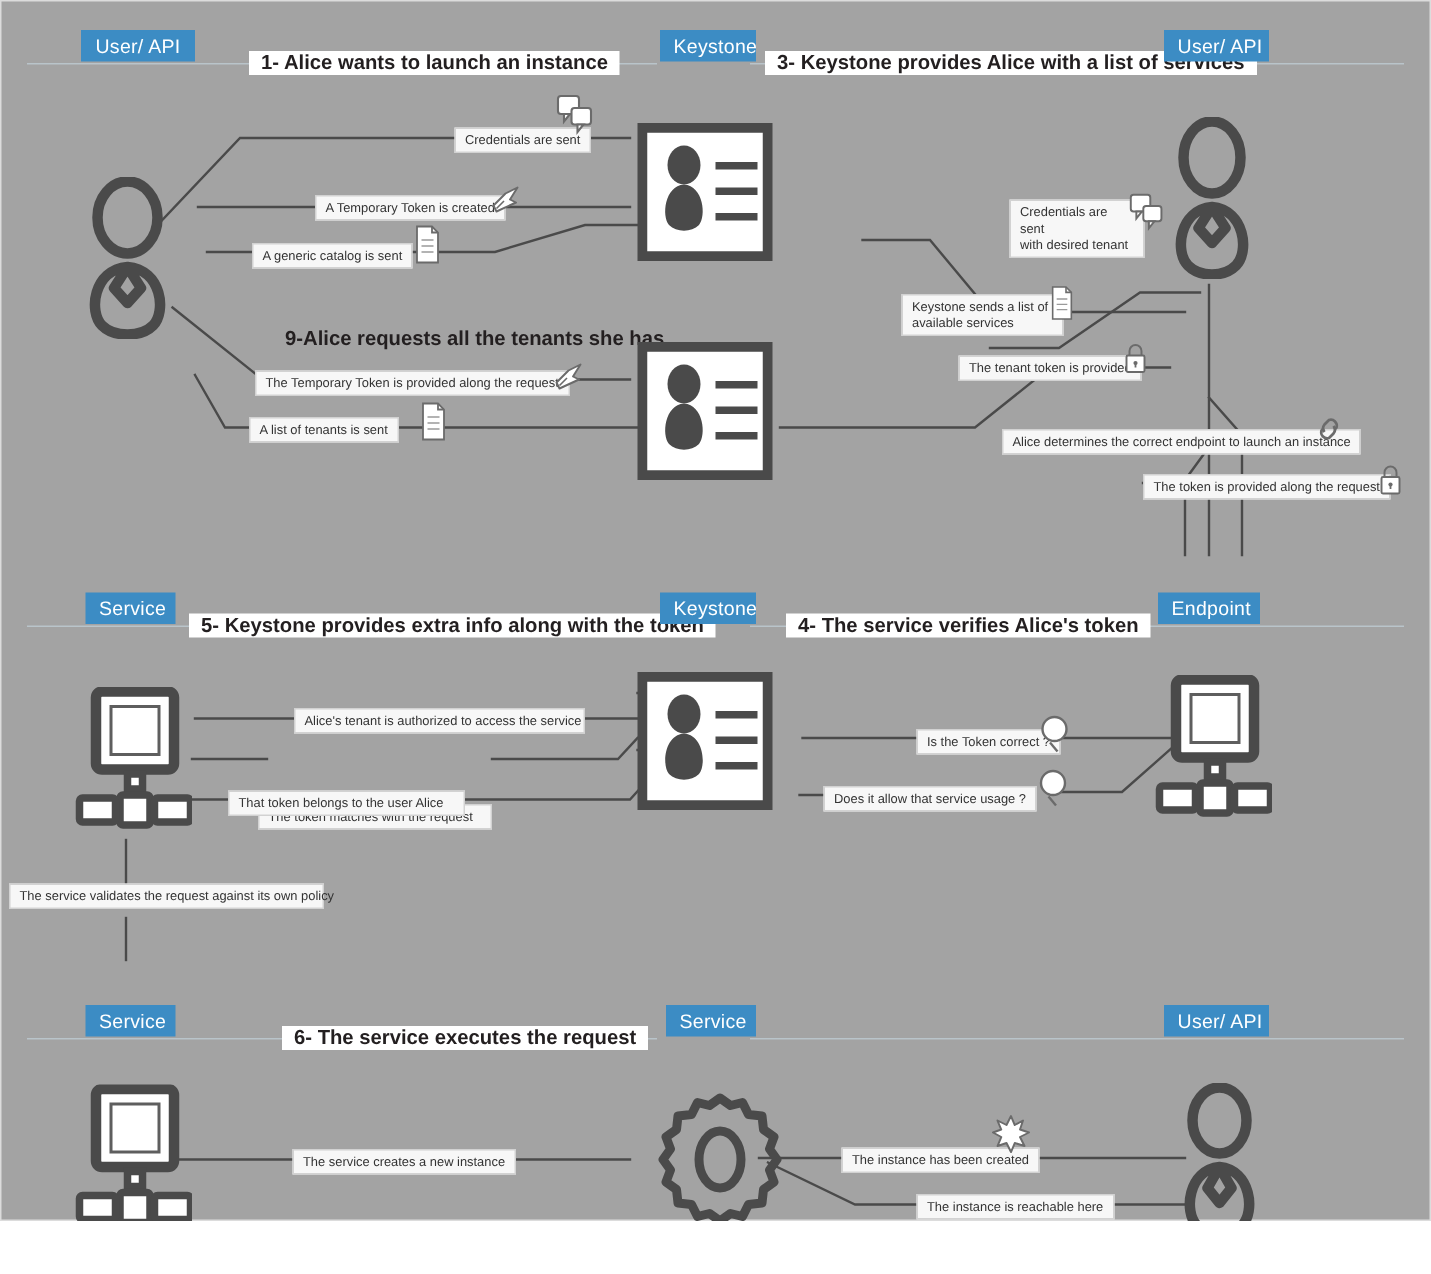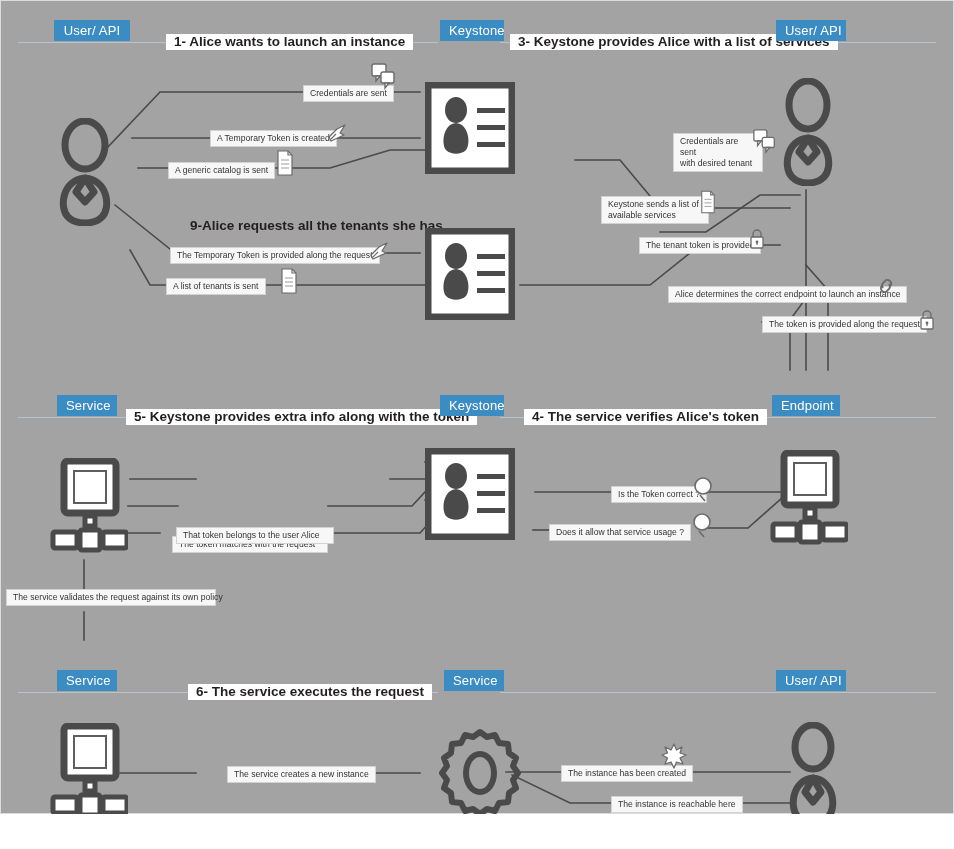--- a/index.html
+++ b/index.html
@@ -293,22 +293,23 @@
     <svg viewBox="0 0 78 104" width="78" height="104">
       <rect x="14" y="3" width="52" height="52" rx="4" fill="#fff" stroke="#4a4a4a" stroke-width="7"></rect>
       <rect x="24" y="13" width="32" height="32" fill="#fff" stroke="#5e5e5e" stroke-width="2"></rect>
       <rect x="35" y="58" width="10" height="10" fill="#fff" stroke="#4a4a4a" stroke-width="5"></rect>
       <rect x="30" y="72" width="20" height="20" rx="2" fill="#fff" stroke="#4a4a4a" stroke-width="5"></rect>
       <rect x="3" y="74" width="24" height="16" rx="2" fill="#fff" stroke="#4a4a4a" stroke-width="5"></rect>
       <rect x="53" y="74" width="24" height="16" rx="2" fill="#fff" stroke="#4a4a4a" stroke-width="5"></rect>
     </svg>
   </div>
 
+  <div class="lbl center" style="left:196px;top:472px;width:194px;">Alice's tenant is authorized to access the service</div>
   <div class="lbl" style="left:172px;top:500px;width:156px;margin-top:36px;">The token matches with the request</div>
-  <div class="lbl" style="left:152px;top:527px;width:158px;margin-left:24px;">That token belongs to the user Alice</div>
+  <div class="lbl" style="left:152px;top:527px;width:158px;">That token belongs to the user Alice</div>
   <div class="lbl" style="left:6px;top:589px;width:210px;">The service validates the request against its own policy</div>
 
   <div class="lbl" style="left:611px;top:486px;">Is the Token correct ?</div>
   <div class="mini" style="left:692px;top:476px;width:22px;height:28px;">
     <svg viewBox="0 0 22 28" width="22" height="28">
       <circle cx="11" cy="10" r="8" fill="#fff" stroke="#6b6b6b" stroke-width="1.6"></circle>
       <path d="M8 19 L13 25" stroke="#6b6b6b" stroke-width="1.6" fill="none"></path>
     </svg>
   </div>
 
@@ -323,21 +324,21 @@
   <div class="ico" style="left:50px;top:723px;width:78px;height:104px;">
     <svg viewBox="0 0 78 104" width="78" height="104">
       <rect x="14" y="3" width="52" height="52" rx="4" fill="#fff" stroke="#4a4a4a" stroke-width="7"></rect>
       <rect x="24" y="13" width="32" height="32" fill="#fff" stroke="#5e5e5e" stroke-width="2"></rect>
       <rect x="35" y="58" width="10" height="10" fill="#fff" stroke="#4a4a4a" stroke-width="5"></rect>
       <rect x="30" y="72" width="20" height="20" rx="2" fill="#fff" stroke="#4a4a4a" stroke-width="5"></rect>
       <rect x="3" y="74" width="24" height="16" rx="2" fill="#fff" stroke="#4a4a4a" stroke-width="5"></rect>
       <rect x="53" y="74" width="24" height="16" rx="2" fill="#fff" stroke="#4a4a4a" stroke-width="5"></rect>
     </svg>
   </div>
-  <div class="lbl" style="left:195px;top:766px;margin-left:32px;">The service creates a new instance</div>
+  <div class="lbl" style="left:195px;top:766px;">The service creates a new instance</div>
 
   <div class="ico" style="left:436px;top:727px;width:88px;height:92px;">
     <svg viewBox="0 0 88 92" width="88" height="92">
       <path d="M44 5 L51 10 L59 8 L63 16 L72 17 L73 26 L80 31 L77 39 L82 46 L77 53 L80 61 L73 66 L72 75 L63 76 L59 84 L51 82 L44 87 L37 82 L29 84 L25 76 L16 75 L15 66 L8 61 L11 53 L6 46 L11 39 L8 31 L15 26 L16 17 L25 16 L29 8 L37 10 Z" fill="none" stroke="#4a4a4a" stroke-width="6" stroke-linejoin="round"></path>
       <ellipse cx="44" cy="46" rx="14" ry="19" fill="none" stroke="#4a4a4a" stroke-width="6"></ellipse>
     </svg>
   </div>
 
   <div class="lbl" style="left:561px;top:765px;">The instance has been created</div>
   <div class="mini" style="left:660px;top:742px;width:28px;height:28px;">

